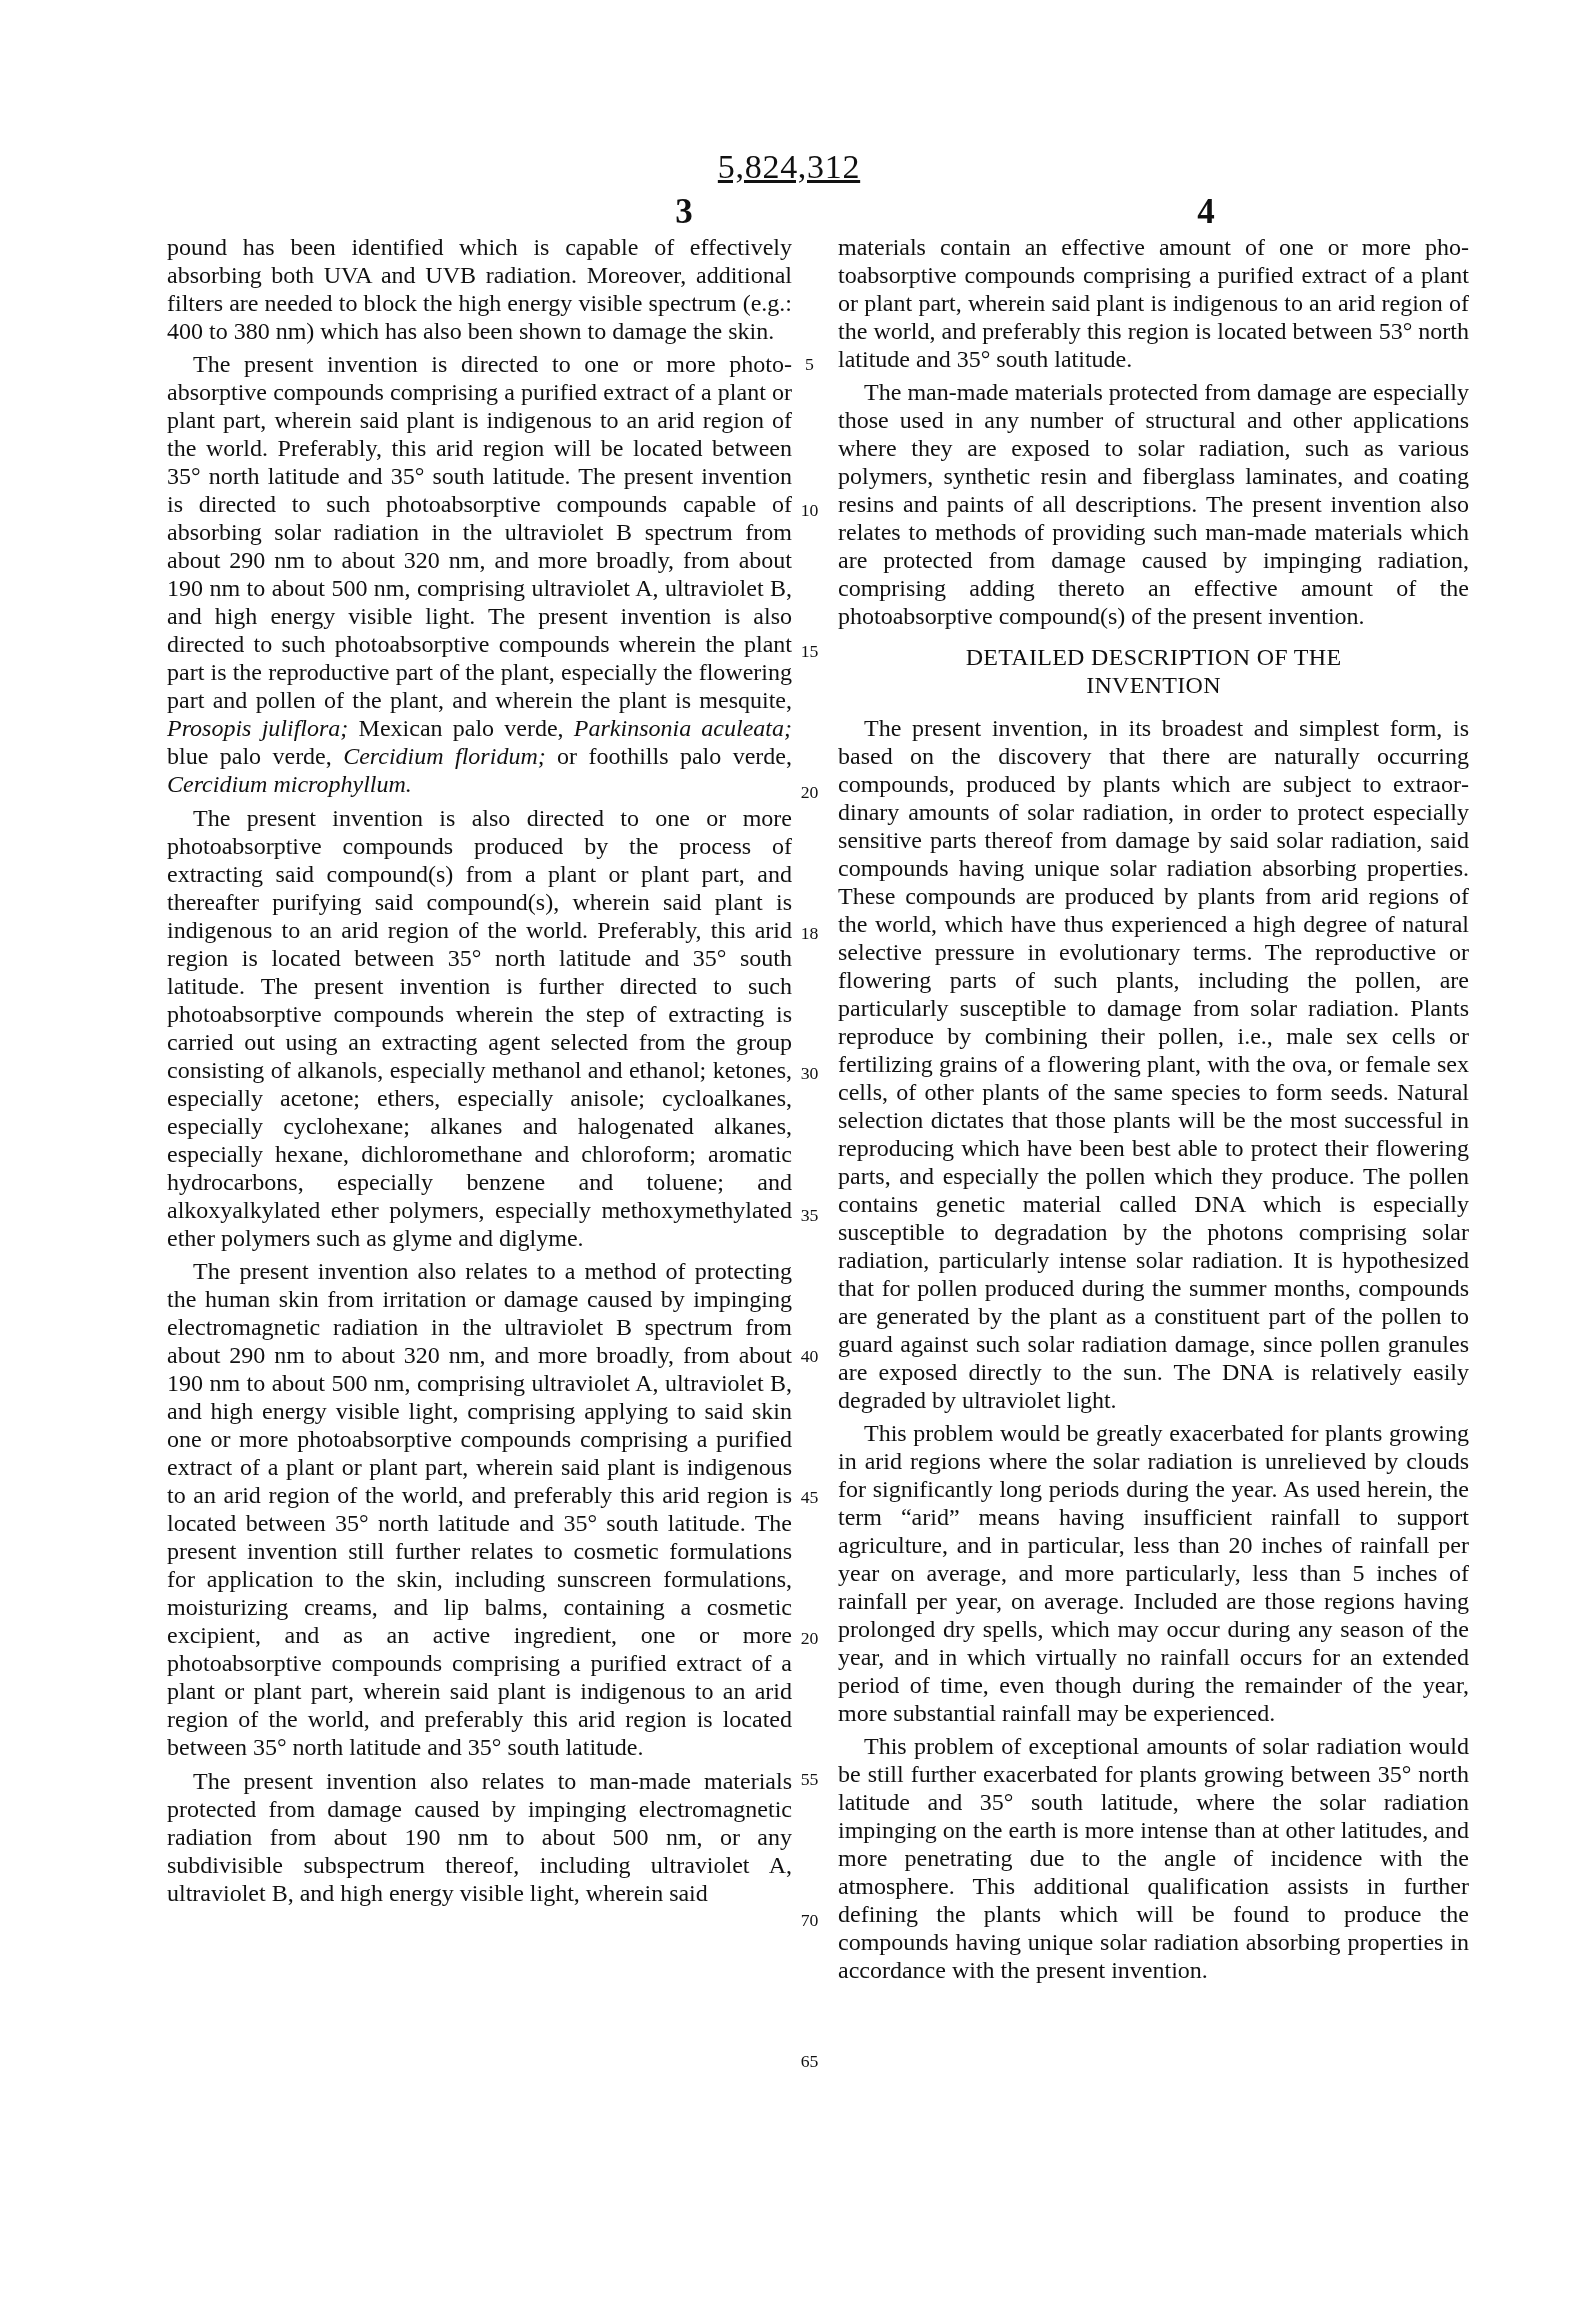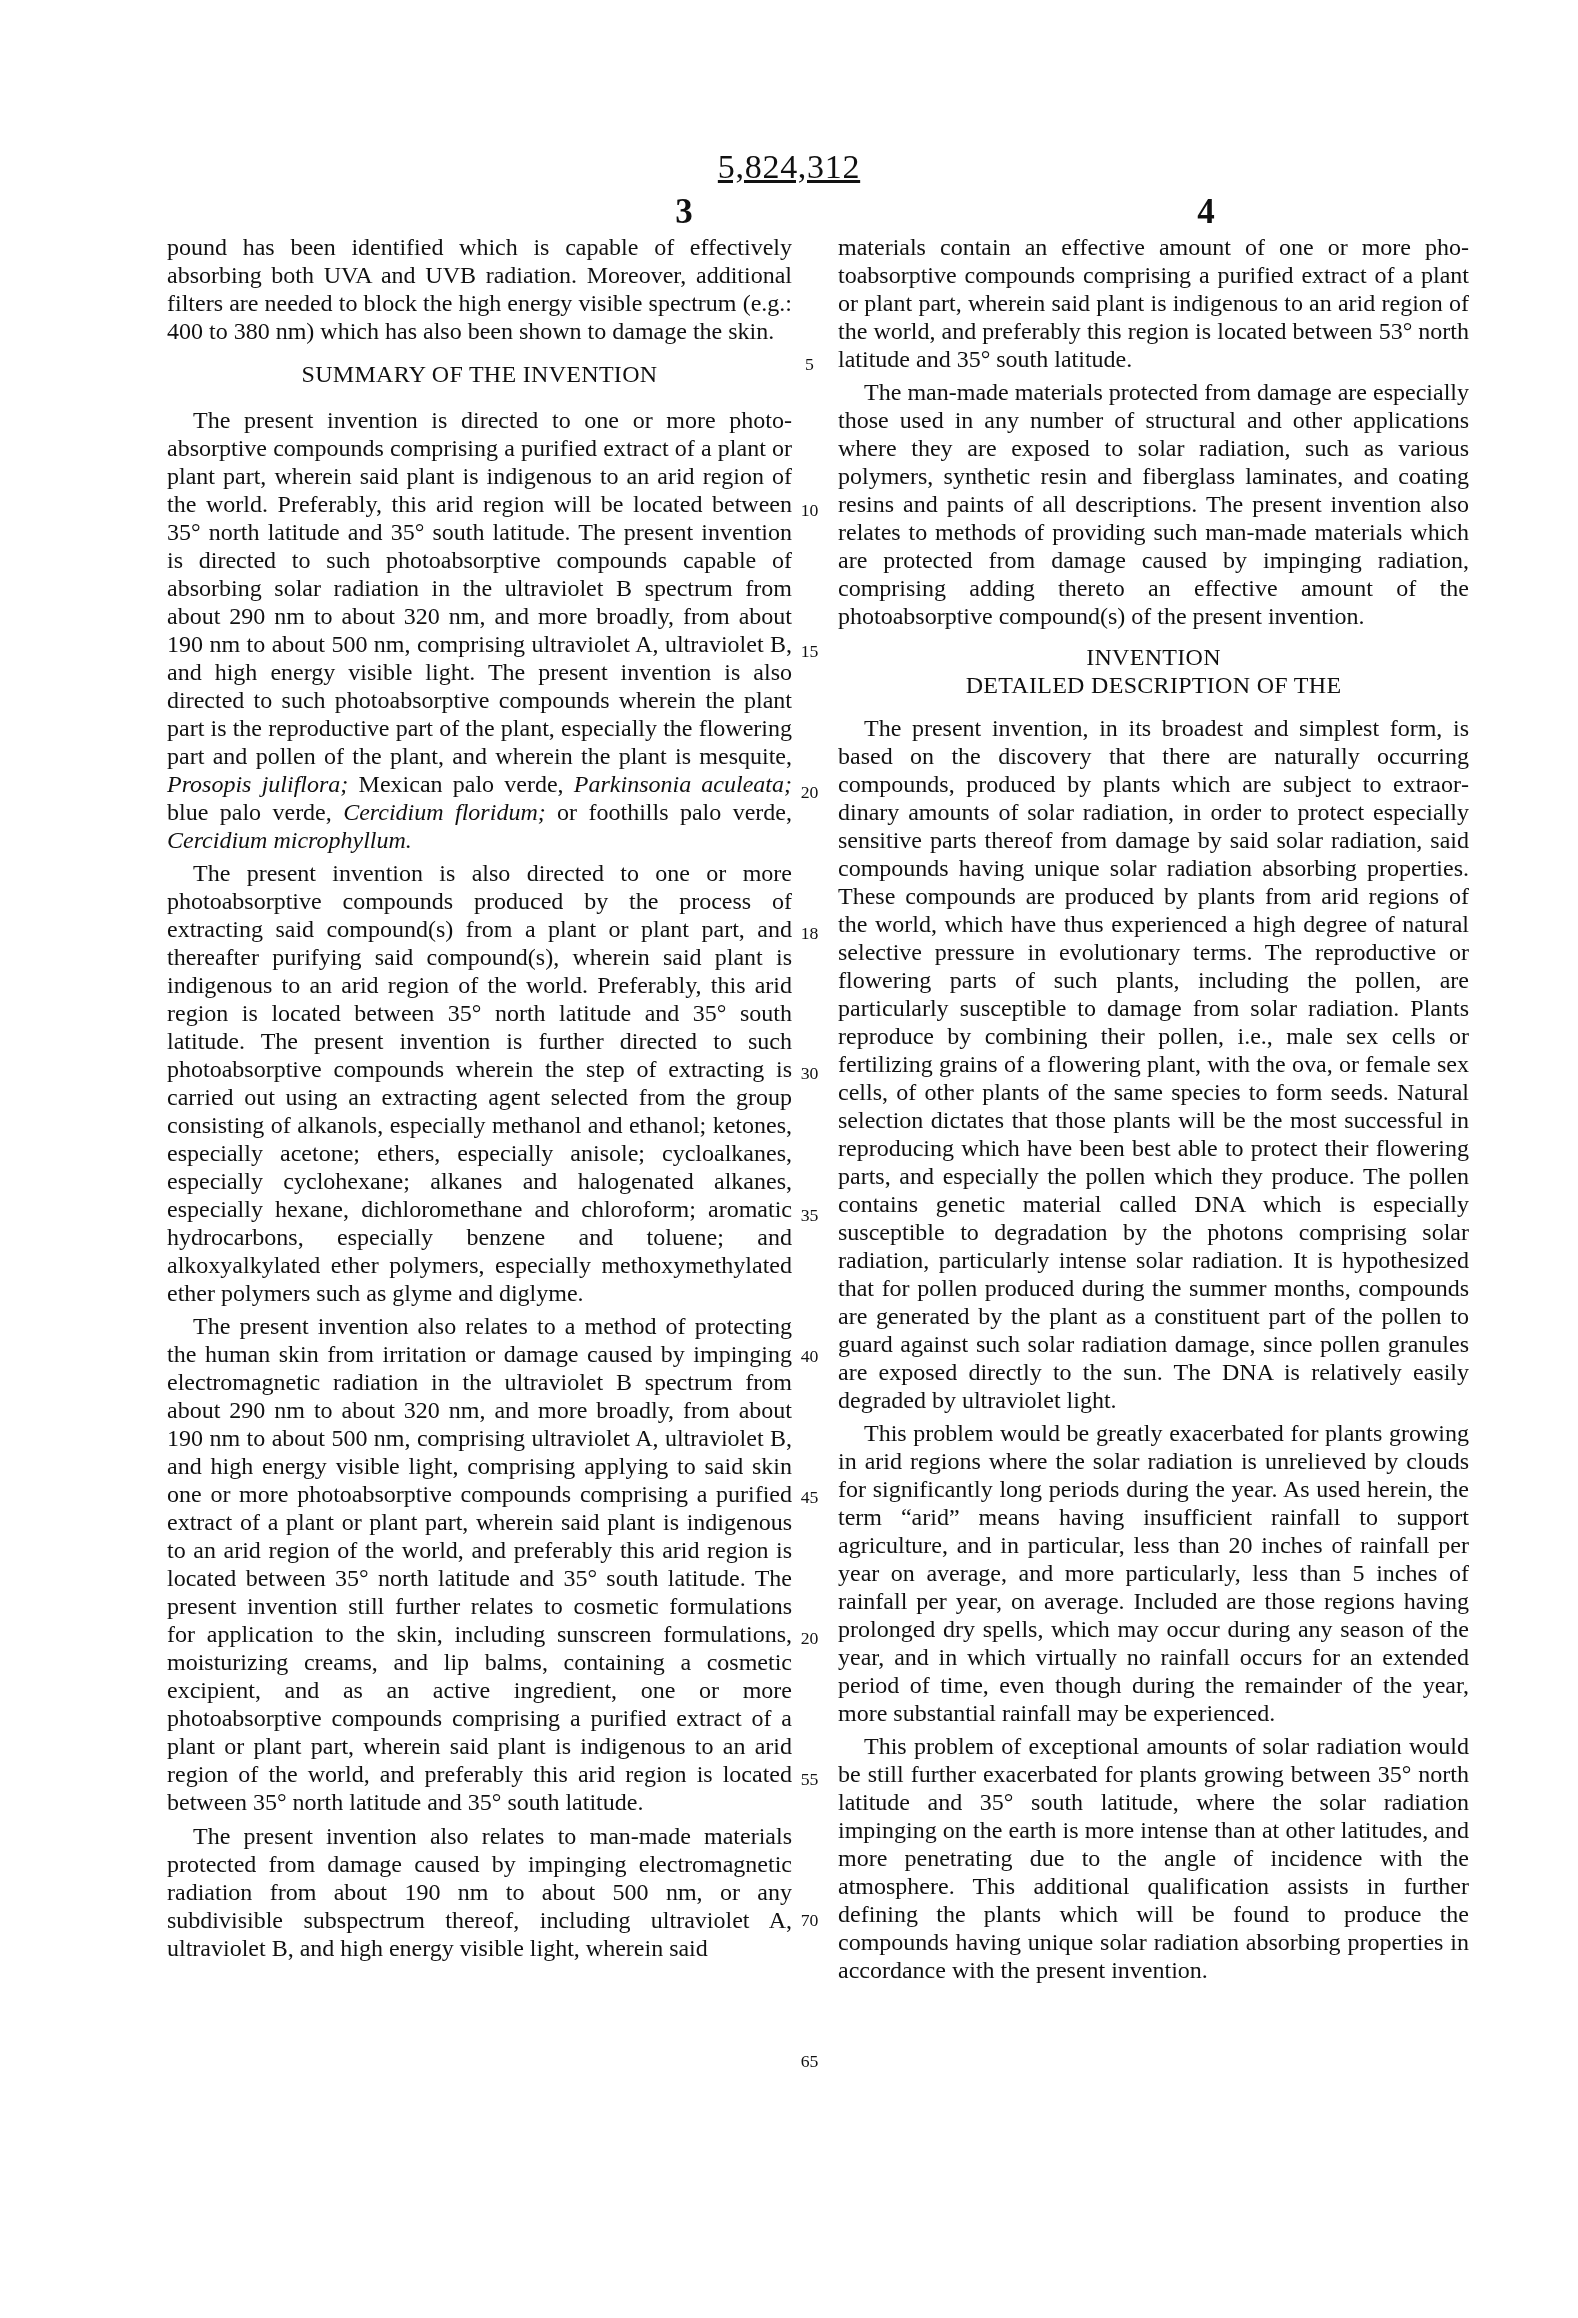--- a/index.html
+++ b/index.html
@@ -26,21 +26,20 @@
 <body>
 
 <div>
 
   <div class="patent-no">5,824,312</div>
   <div class="colnum left">3</div>
   <div class="colnum right">4</div>
 
   <div class="column left">
     <p>pound has been identified which is capable of effectively absorbing both UVA and UVB radiation. Moreover, addi­tional filters are needed to block the high energy visible spectrum (e.g.: 400 to 380 nm) which has also been shown to damage the skin.</p>
-    <div class="heading">SUMMARY OF THE INVENTION</div>
     <p class="ind"><span>The present invention is directed to one or more photo-absorptive compounds comprising a purified extract of a plant or plant part, wherein said plant is indigenous to an arid region of the world. Preferably, this arid region will be located between 35° north latitude and 35° south latitude. The present invention is directed to such photoabsorptive compounds capable of absorbing solar radiation in the ultraviolet B spectrum from about 290 nm to about 320 nm, and more broadly, from about 190 nm to about 500 nm, comprising ultraviolet A, ultraviolet B, and high energy visible light. The present invention is also directed to such photoabsorptive compounds wherein the plant part is the reproductive part of the plant, especially the flowering part and pollen of the plant, and wherein the plant is mesquite,</span> <i>Prosopis juliflora;</i><span> Mexican palo verde, </span><i>Parkinsonia aculeata;</i><span> blue palo verde, </span><i>Cercidium floridum;</i><span> or foothills palo verde, </span><i>Cercidium microphyllum.</i></p>
     <p class="ind">The present invention is also directed to one or more photoabsorptive compounds produced by the process of extracting said compound(s) from a plant or plant part, and thereafter purifying said compound(s), wherein said plant is indigenous to an arid region of the world. Preferably, this arid region is located between 35° north latitude and 35° south latitude. The present invention is further directed to such photoabsorptive compounds wherein the step of extracting is carried out using an extracting agent selected from the group consisting of alkanols, especially methanol and ethanol; ketones, especially acetone; ethers, especially anisole; cycloalkanes, especially cyclohexane; alkanes and halogenated alkanes, especially hexane, dichloromethane and chloroform; aromatic hydrocarbons, especially benzene and toluene; and alkoxyalkylated ether polymers, especially methoxymethylated ether polymers such as glyme and dig­lyme.</p>
     <p class="ind">The present invention also relates to a method of protect­ing the human skin from irritation or damage caused by impinging electromagnetic radiation in the ultraviolet B spectrum from about 290 nm to about 320 nm, and more broadly, from about 190 nm to about 500 nm, comprising ultraviolet A, ultraviolet B, and high energy visible light, comprising applying to said skin one or more photoabsorp­tive compounds comprising a purified extract of a plant or plant part, wherein said plant is indigenous to an arid region of the world, and preferably this arid region is located between 35° north latitude and 35° south latitude. The present invention still further relates to cosmetic formula­tions for application to the skin, including sunscreen formulations, moisturizing creams, and lip balms, contain­ing a cosmetic excipient, and as an active ingredient, one or more photoabsorptive compounds comprising a purified extract of a plant or plant part, wherein said plant is indigenous to an arid region of the world, and preferably this arid region is located between 35° north latitude and 35° south latitude.</p>
     <p class="ind">The present invention also relates to man-made materials protected from damage caused by impinging electromag­netic radiation from about 190 nm to about 500 nm, or any subdivisible subspectrum thereof, including ultraviolet A, ultraviolet B, and high energy visible light, wherein said</p>
   </div>
 
   <div class="linenos">
     <div class="lineno" style="top:354px">5</div>
     <div class="lineno" style="top:500px">10</div>
     <div class="lineno" style="top:641px">15</div>
@@ -53,22 +52,22 @@
     <div class="lineno" style="top:1628px">20</div>
     <div class="lineno" style="top:1769px">55</div>
     <div class="lineno" style="top:1910px">70</div>
     <div class="lineno" style="top:2051px">65</div>
   </div>
 
   <div class="column right">
     <p>materials contain an effective amount of one or more pho­toabsorptive compounds comprising a purified extract of a plant or plant part, wherein said plant is indigenous to an arid region of the world, and preferably this region is located between 53° north latitude and 35° south latitude.</p>
     <p class="ind">The man-made materials protected from damage are especially those used in any number of structural and other applications where they are exposed to solar radiation, such as various polymers, synthetic resin and fiberglass laminates, and coating resins and paints of all descriptions. The present invention also relates to methods of providing such man-made materials which are protected from damage caused by impinging radiation, comprising adding thereto an effective amount of the photoabsorptive compound(s) of the present invention.</p>
     <div class="heading two">
+      <div>DETAILED DESCRIPTION OF THE</div>
       <div>INVENTION</div>
-      <div>DETAILED DESCRIPTION OF THE</div>
     </div>
     <p class="ind">The present invention, in its broadest and simplest form, is based on the discovery that there are naturally occurring compounds, produced by plants which are subject to extraor­dinary amounts of solar radiation, in order to protect espe­cially sensitive parts thereof from damage by said solar radiation, said compounds having unique solar radiation absorbing properties. These compounds are produced by plants from arid regions of the world, which have thus experienced a high degree of natural selective pressure in evolutionary terms. The reproductive or flowering parts of such plants, including the pollen, are particularly susceptible to damage from solar radiation. Plants reproduce by com­bining their pollen, i.e., male sex cells or fertilizing grains of a flowering plant, with the ova, or female sex cells, of other plants of the same species to form seeds. Natural selection dictates that those plants will be the most successful in reproducing which have been best able to protect their flowering parts, and especially the pollen which they pro­duce. The pollen contains genetic material called DNA which is especially susceptible to degradation by the pho­tons comprising solar radiation, particularly intense solar radiation. It is hypothesized that for pollen produced during the summer months, compounds are generated by the plant as a constituent part of the pollen to guard against such solar radiation damage, since pollen granules are exposed directly to the sun. The DNA is relatively easily degraded by ultraviolet light.</p>
     <p class="ind">This problem would be greatly exacerbated for plants growing in arid regions where the solar radiation is unre­lieved by clouds for significantly long periods during the year. As used herein, the term “arid” means having insuffi­cient rainfall to support agriculture, and in particular, less than 20 inches of rainfall per year on average, and more particularly, less than 5 inches of rainfall per year, on average. Included are those regions having prolonged dry spells, which may occur during any season of the year, and in which virtually no rainfall occurs for an extended period of time, even though during the remainder of the year, more substantial rainfall may be experienced.</p>
     <p class="ind">This problem of exceptional amounts of solar radiation would be still further exacerbated for plants growing between 35° north latitude and 35° south latitude, where the solar radiation impinging on the earth is more intense than at other latitudes, and more penetrating due to the angle of incidence with the atmosphere. This additional qualification assists in further defining the plants which will be found to produce the compounds having unique solar radiation absorbing properties in accordance with the present inven­tion.</p>
   </div>
 
 </div>
 
 
 </body></html>

